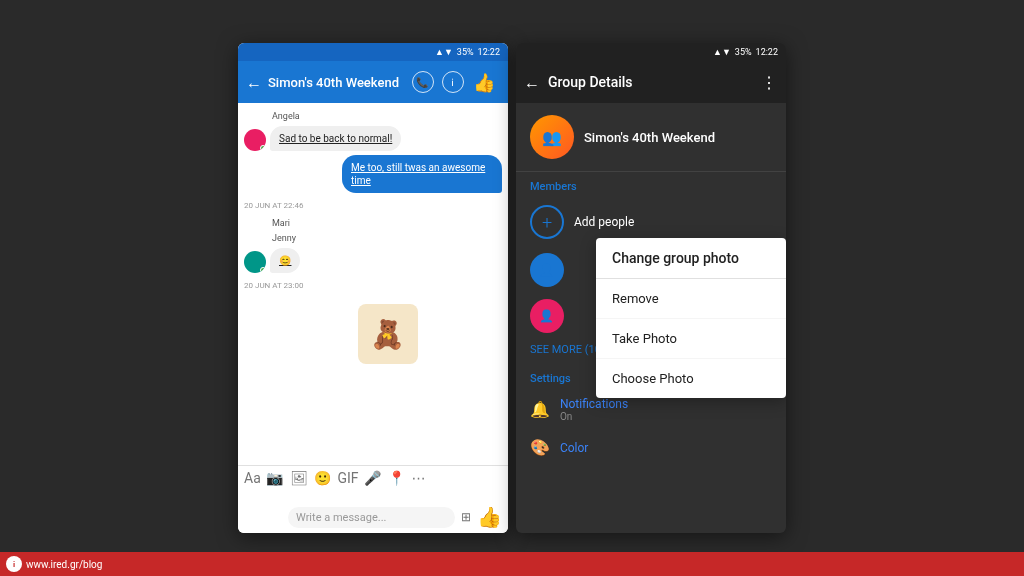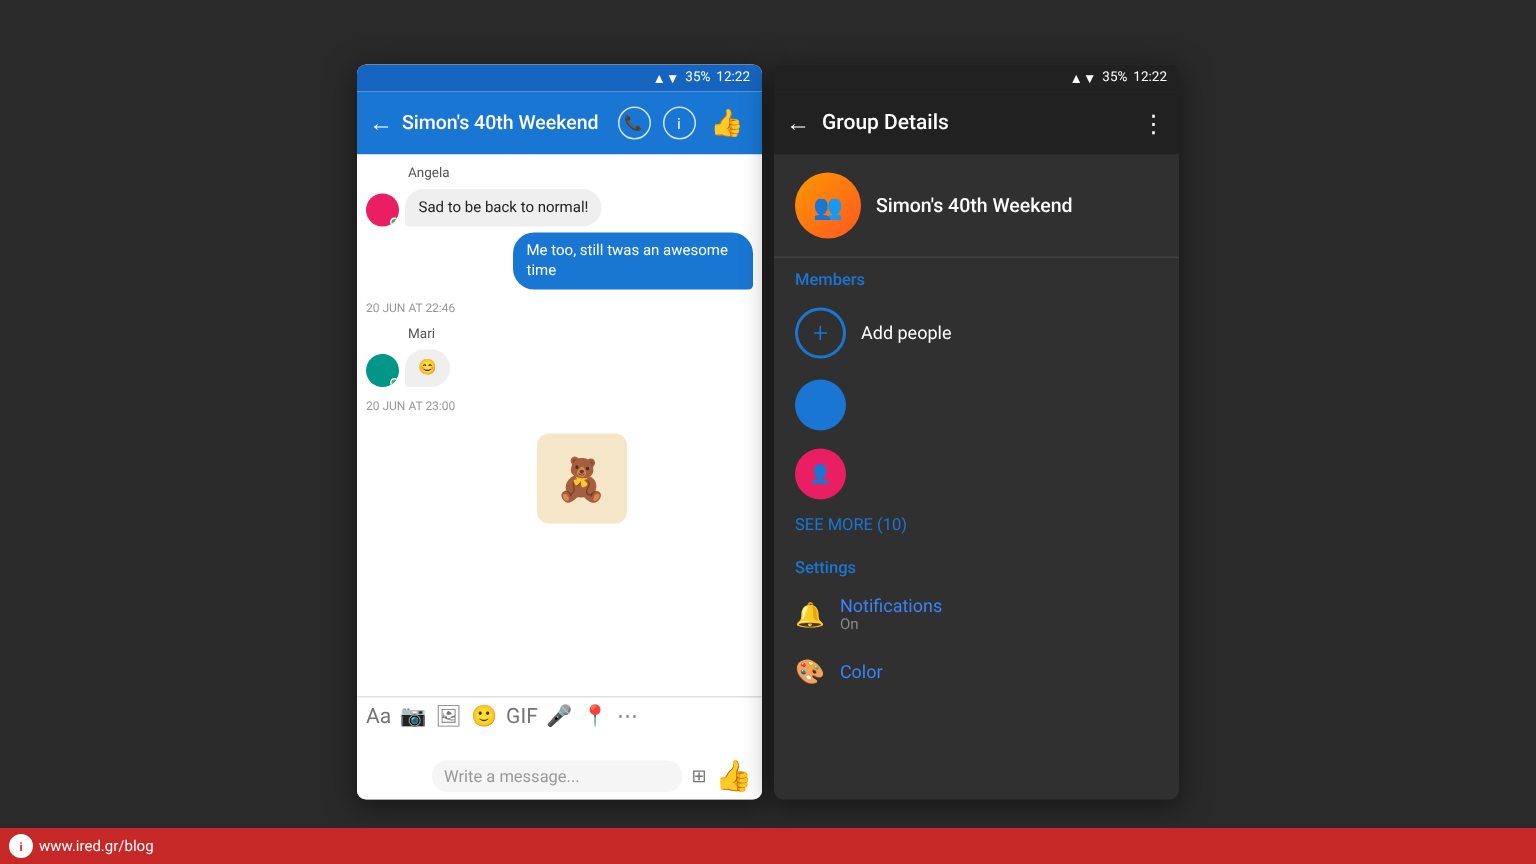--- a/index.html
+++ b/index.html
@@ -155,20 +155,21 @@
       right: 0;
       border: 1px solid #fff;
     }
 
     .bubble {
       max-width: 160px;
       padding: 6px 9px;
       border-radius: 14px;
       font-size: 10px;
       line-height: 1.3;
+      text-decoration: underline;
     }
 
     .bubble.received {
       background: #efefef;
       color: #222;
       border-bottom-left-radius: 3px;
     }
 
     .bubble.sent {
       background: #1976D2;
@@ -527,20 +528,21 @@
         </div>
 
         <div class="msg-row sent">
           <div class="bubble sent">Me too, still twas an awesome time</div>
         </div>
 
         <div class="timestamp-center">20 JUN AT 22:46</div>
 
         <div class="msg-sender-name">Mari</div>
 
+        <div class="msg-sender-name">Jenny</div>
         <div class="msg-row received">
           <div class="avatar-small av-teal">
             <div class="online-dot"></div>
           </div>
           <div class="bubble received">😊</div>
         </div>
 
         <div class="timestamp-center">20 JUN AT 23:00</div>
 
         <div class="sticker-area">
@@ -620,20 +622,26 @@
         </div>
 
         <div class="setting-row">
           <span class="setting-icon">🎨</span>
           <div class="setting-text">
             <div class="label">Color</div>
           </div>
         </div>
       </div>
 
+      <div class="dropdown-popup">
+        <div class="dropdown-item">Change group photo</div>
+        <div class="dropdown-item">Remove</div>
+        <div class="dropdown-item">Take Photo</div>
+        <div class="dropdown-item">Choose Photo</div>
+      </div>
 
     </div>
 
   </div>
 
   <div class="website-bar">
     <div class="website-icon">i</div>
     <span class="website-url">www.ired.gr/blog</span>
   </div>
 

